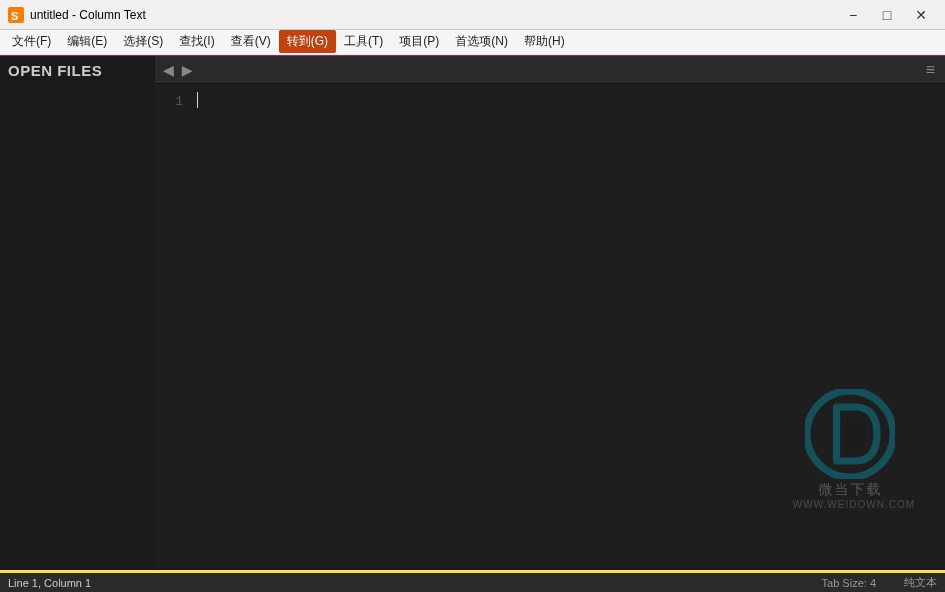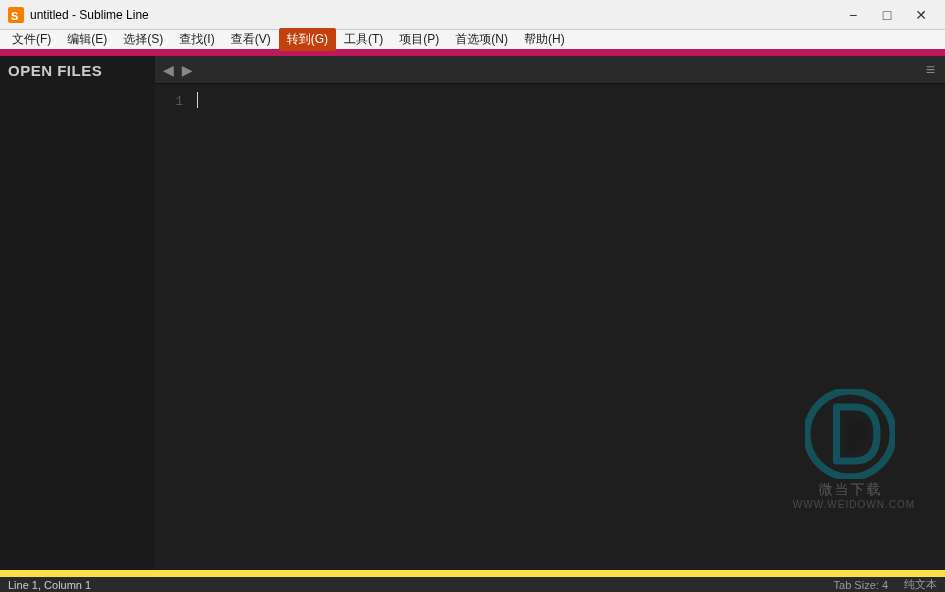--- a/index.html
+++ b/index.html
@@ -50,23 +50,23 @@
       justify-content: center;
       font-size: 14px;
       color: #333;
     }
 
     
     #menu-bar {
       height: 26px;
       background: #f5f5f5;
       display: flex;
-      align-items: center;
+      align-items: flex-start;
       padding: 0 4px;
-      border-bottom: 7px solid #be185d;
+      border-bottom: 1px solid #be185d;
       flex-shrink: 0;
     }
     .menu-item {
       padding: 3px 8px;
       font-size: 12px;
       color: #222;
       cursor: pointer;
       border-radius: 2px;
       white-space: nowrap;
     }
@@ -212,36 +212,36 @@
     #status-bar {
       height: 22px;
       background: #2a2a2a;
       display: flex;
       align-items: center;
       justify-content: space-between;
       padding: 0 8px;
       font-size: 11px;
       color: #999;
       flex-shrink: 0;
-      border-top: 7px solid #fde047;
+      border-top: 3px solid #fde047;
     }
     #status-left { display: flex; align-items: center; gap: 6px; }
-    #status-right { display: flex; align-items: center; gap: 16px; }
+    #status-right { display: flex; align-items: center; gap: 28px; }
   </style>
 </head>
 <body>
 
 <div id="title-bar">
   <div id="title-left">
 
     <svg id="title-icon" viewBox="0 0 16 16">
       <rect width="16" height="16" rx="2" fill="#f97d00"></rect>
       <text x="3" y="13" font-size="11" fill="white" font-weight="bold">S</text>
     </svg>
-    <span>untitled - Sublime Line</span>
+    <span>untitled - Column Text</span>
   </div>
   <div id="title-controls">
     <button class="title-btn">−</button>
     <button class="title-btn">□</button>
     <button class="title-btn close">✕</button>
   </div>
 </div>
 
 <div id="menu-bar">
 <div class="menu-item">文件(F)</div>

